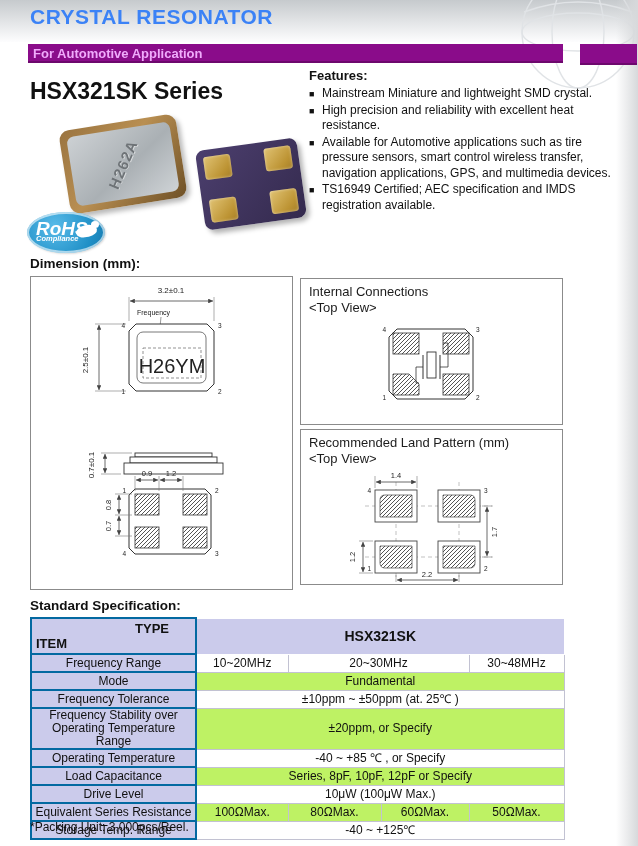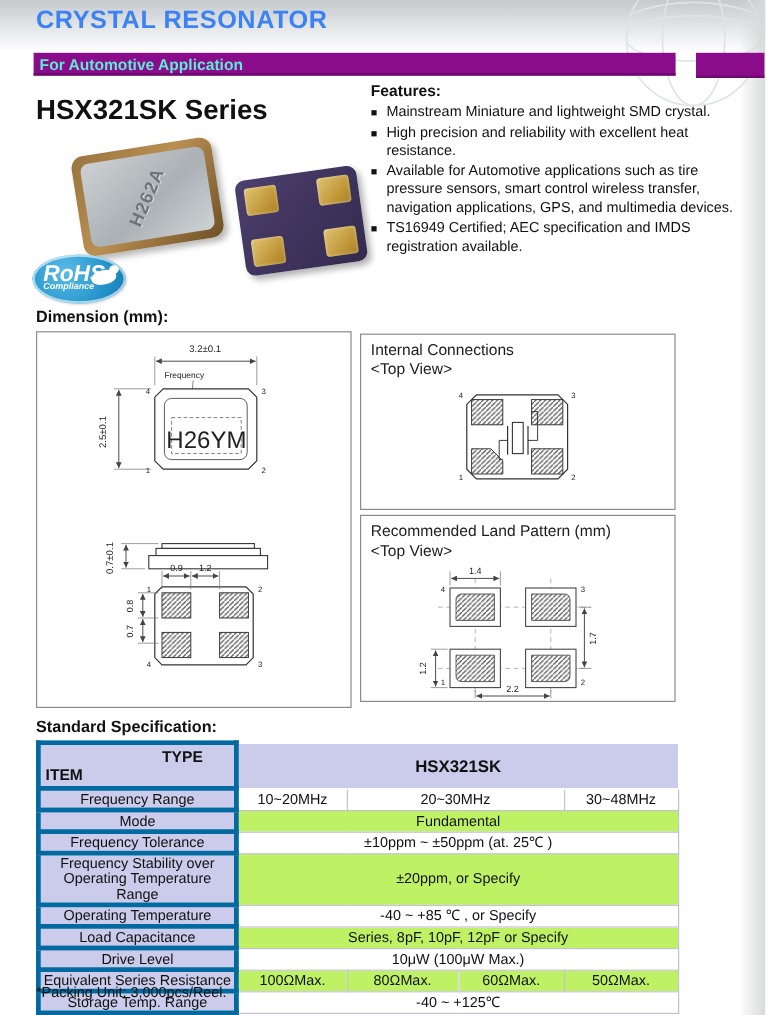--- a/index.html
+++ b/index.html
@@ -6,21 +6,21 @@
   .page{position:relative;width:638px;height:846px;background:#fff;overflow:hidden;
         font-family:"Liberation Sans",sans-serif;color:#111;}
   .top-band{position:absolute;left:0;top:0;width:638px;height:42px;
         background:linear-gradient(#c6cacd,#fdfdfe);}
   .right-strip{position:absolute;top:0;right:0;width:22px;height:846px;
         background:linear-gradient(to right,rgba(255,255,255,0),#d7d9db);}
   .globe{position:absolute;right:0;top:0;}
   .page-title{position:absolute;left:30px;top:5px;font-size:21px;font-weight:bold;
         letter-spacing:.5px;color:#3b82f6;}
   .banner{position:absolute;left:28px;top:44px;width:535px;height:19px;background:#8a0c8a;
-        color:#5eead4;font-size:13px;font-weight:bold;line-height:19px;padding-left:5px;
+        color:#f0abfc;font-size:13px;font-weight:bold;line-height:19px;padding-left:5px;
         box-sizing:border-box;border-bottom:2px solid #6d086d;}
   .banner-block{position:absolute;left:580px;top:44px;width:57px;height:19px;background:#8a0c8a;
         border-bottom:2px solid #6d086d;}
   .series-title{position:absolute;left:30px;top:78px;font-size:23px;font-weight:bold;}
   
   .features{position:absolute;left:309px;top:68px;width:320px;}
   .features-heading{font-size:13px;font-weight:bold;margin-bottom:3px;}
   .feat{position:relative;font-size:12px;line-height:15.5px;padding-left:13px;margin-bottom:1px;}
   .feat .blt{position:absolute;left:0;top:1px;font-size:9px;}
   
@@ -63,21 +63,21 @@
   
   .box{position:absolute;border:1px solid #8b8b8b;background:#fff;box-sizing:border-box;}
   .box-title{position:absolute;left:8px;top:5px;font-size:13px;line-height:16px;color:#1c1c1c;}
   svg{font-family:"Liberation Sans",sans-serif;}
   svg text{fill:#222;}
   
   .spec{position:absolute;left:30px;top:617px;width:533px;border-collapse:collapse;
         font-size:12px;table-layout:fixed;}
   .spec td{border:1px solid #c2c2d2;padding:0 2px;text-align:center;vertical-align:middle;
         overflow:hidden;}
-  .spec td.hd{background:#cbcbeb;border:4px solid #0369a1;}
+  .spec td.hd{background:#cbcbeb;border:2px solid #0369a1;}
   .spec tr.alt td.val{background:#bef264;}
   .spec td.val{background:#fff;height:17px;line-height:13px;}
   .spec td.corner{position:relative;height:34px;}
   .corner .type{position:absolute;right:26px;top:2px;font-size:13px;font-weight:bold;}
   .corner .item{position:absolute;left:4px;bottom:2px;font-size:13px;font-weight:bold;}
   .spec td.thead{font-size:14px;font-weight:bold;background:#cbcbeb;border:1px solid #fff;}
   .spec td.itemcell{line-height:13px;}
   .footer-note{position:absolute;left:30px;top:820px;font-size:12px;}
 </style>
 </head>

